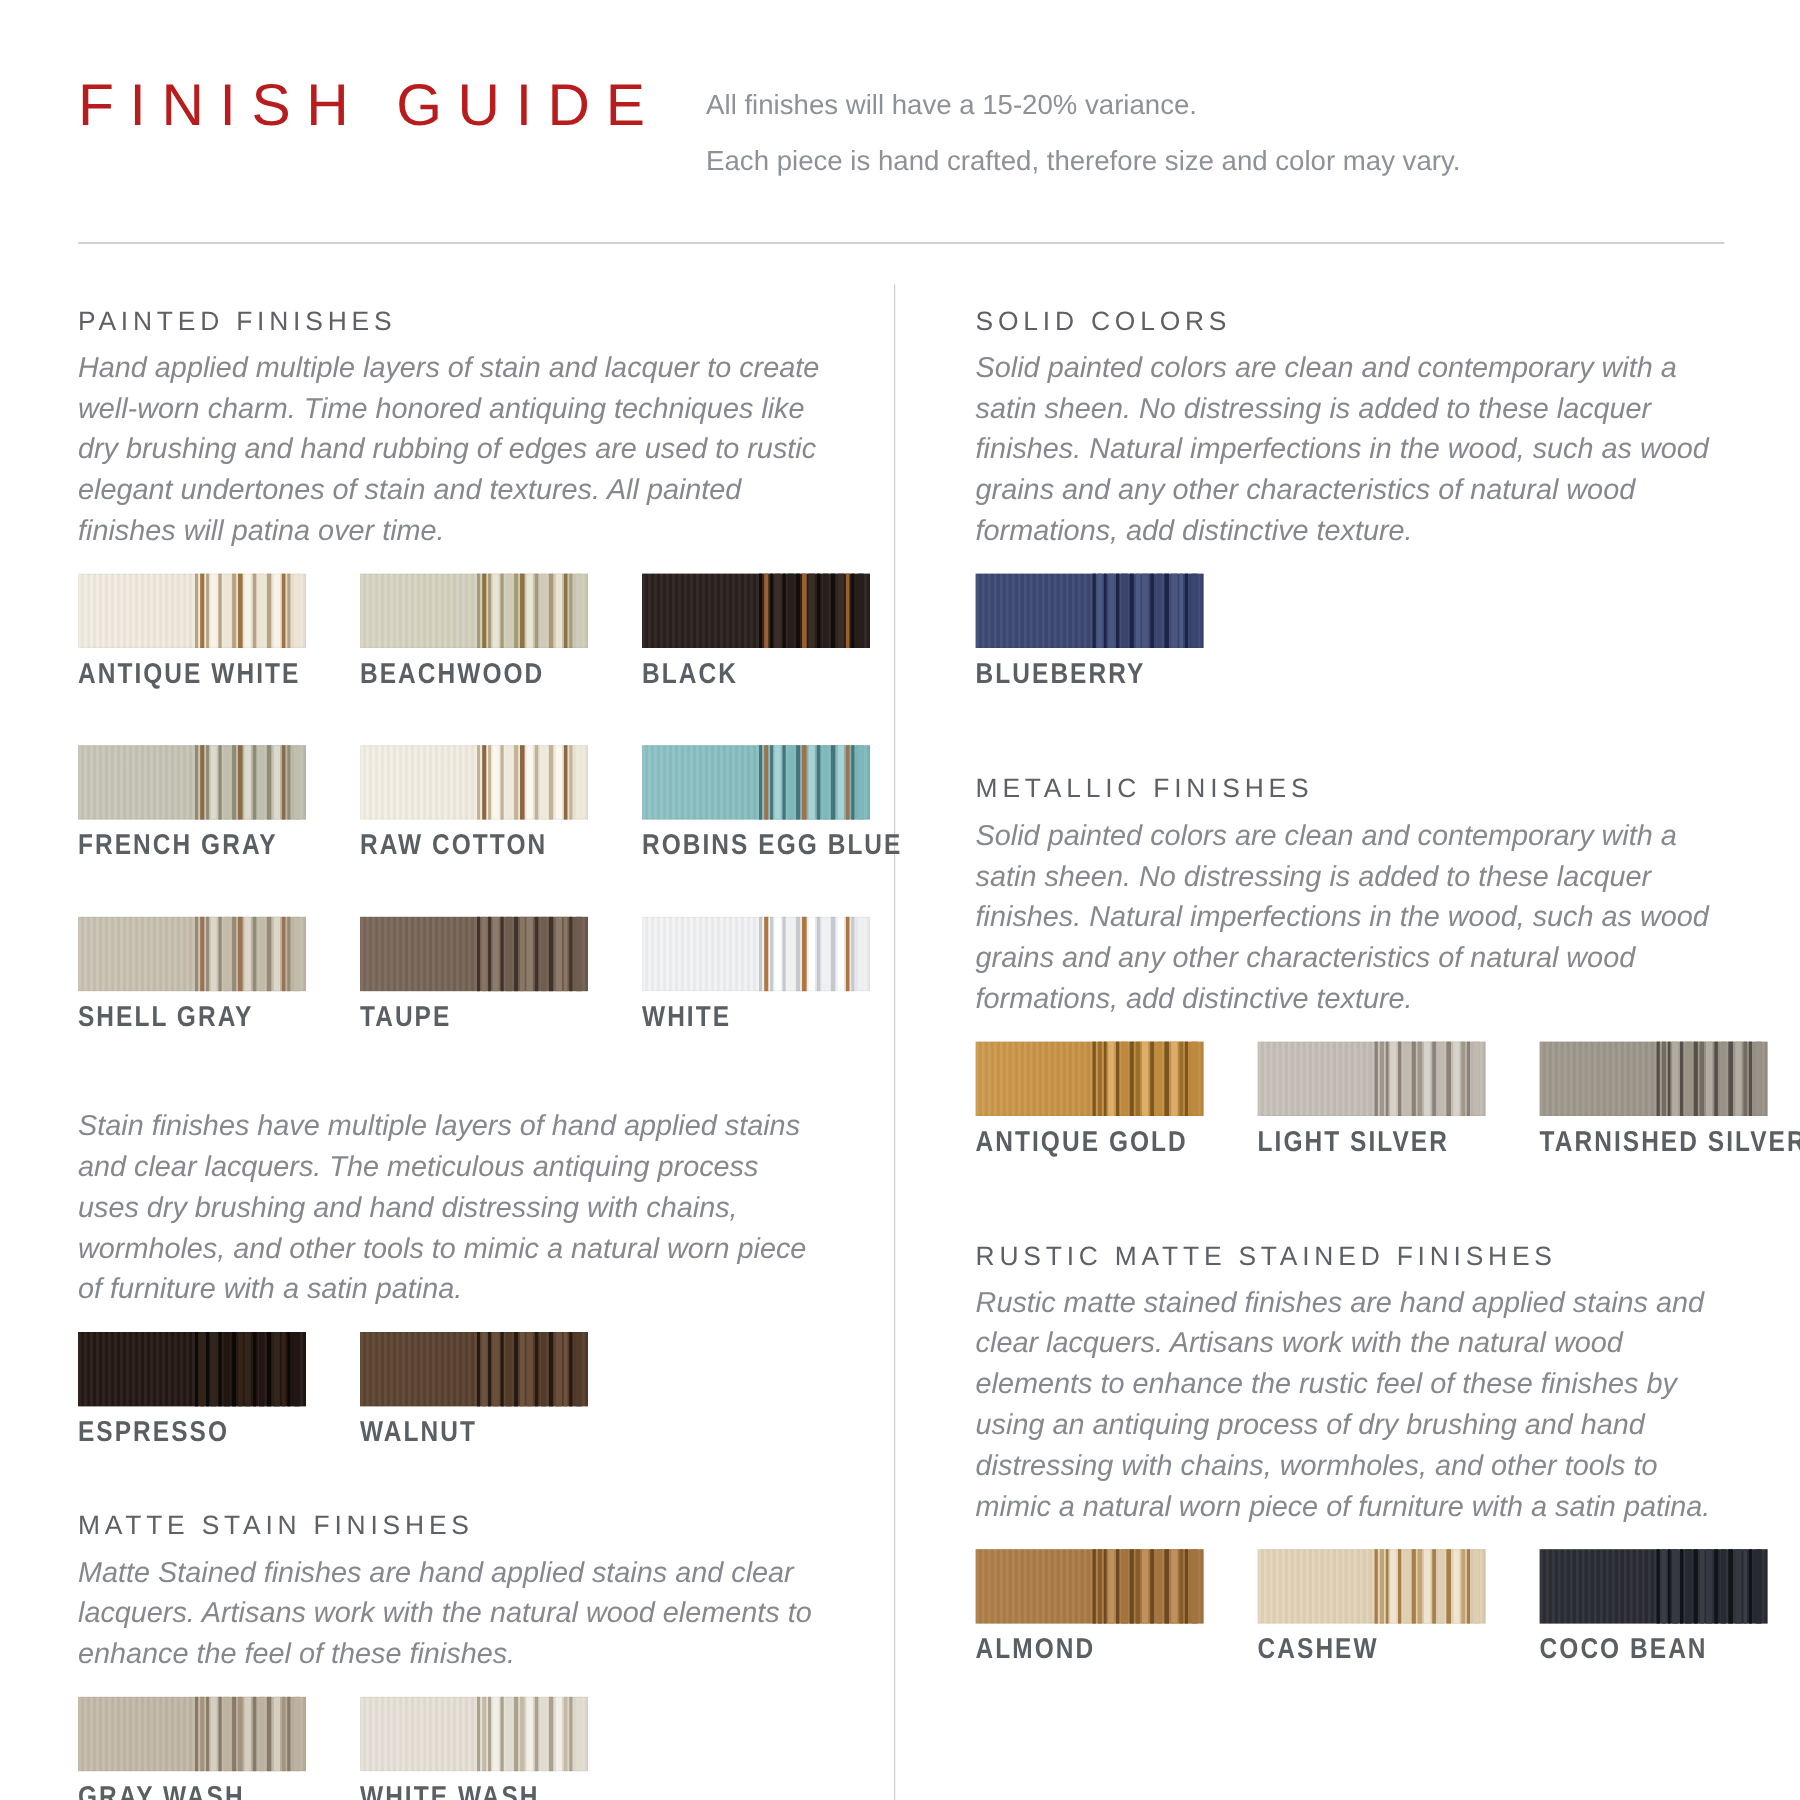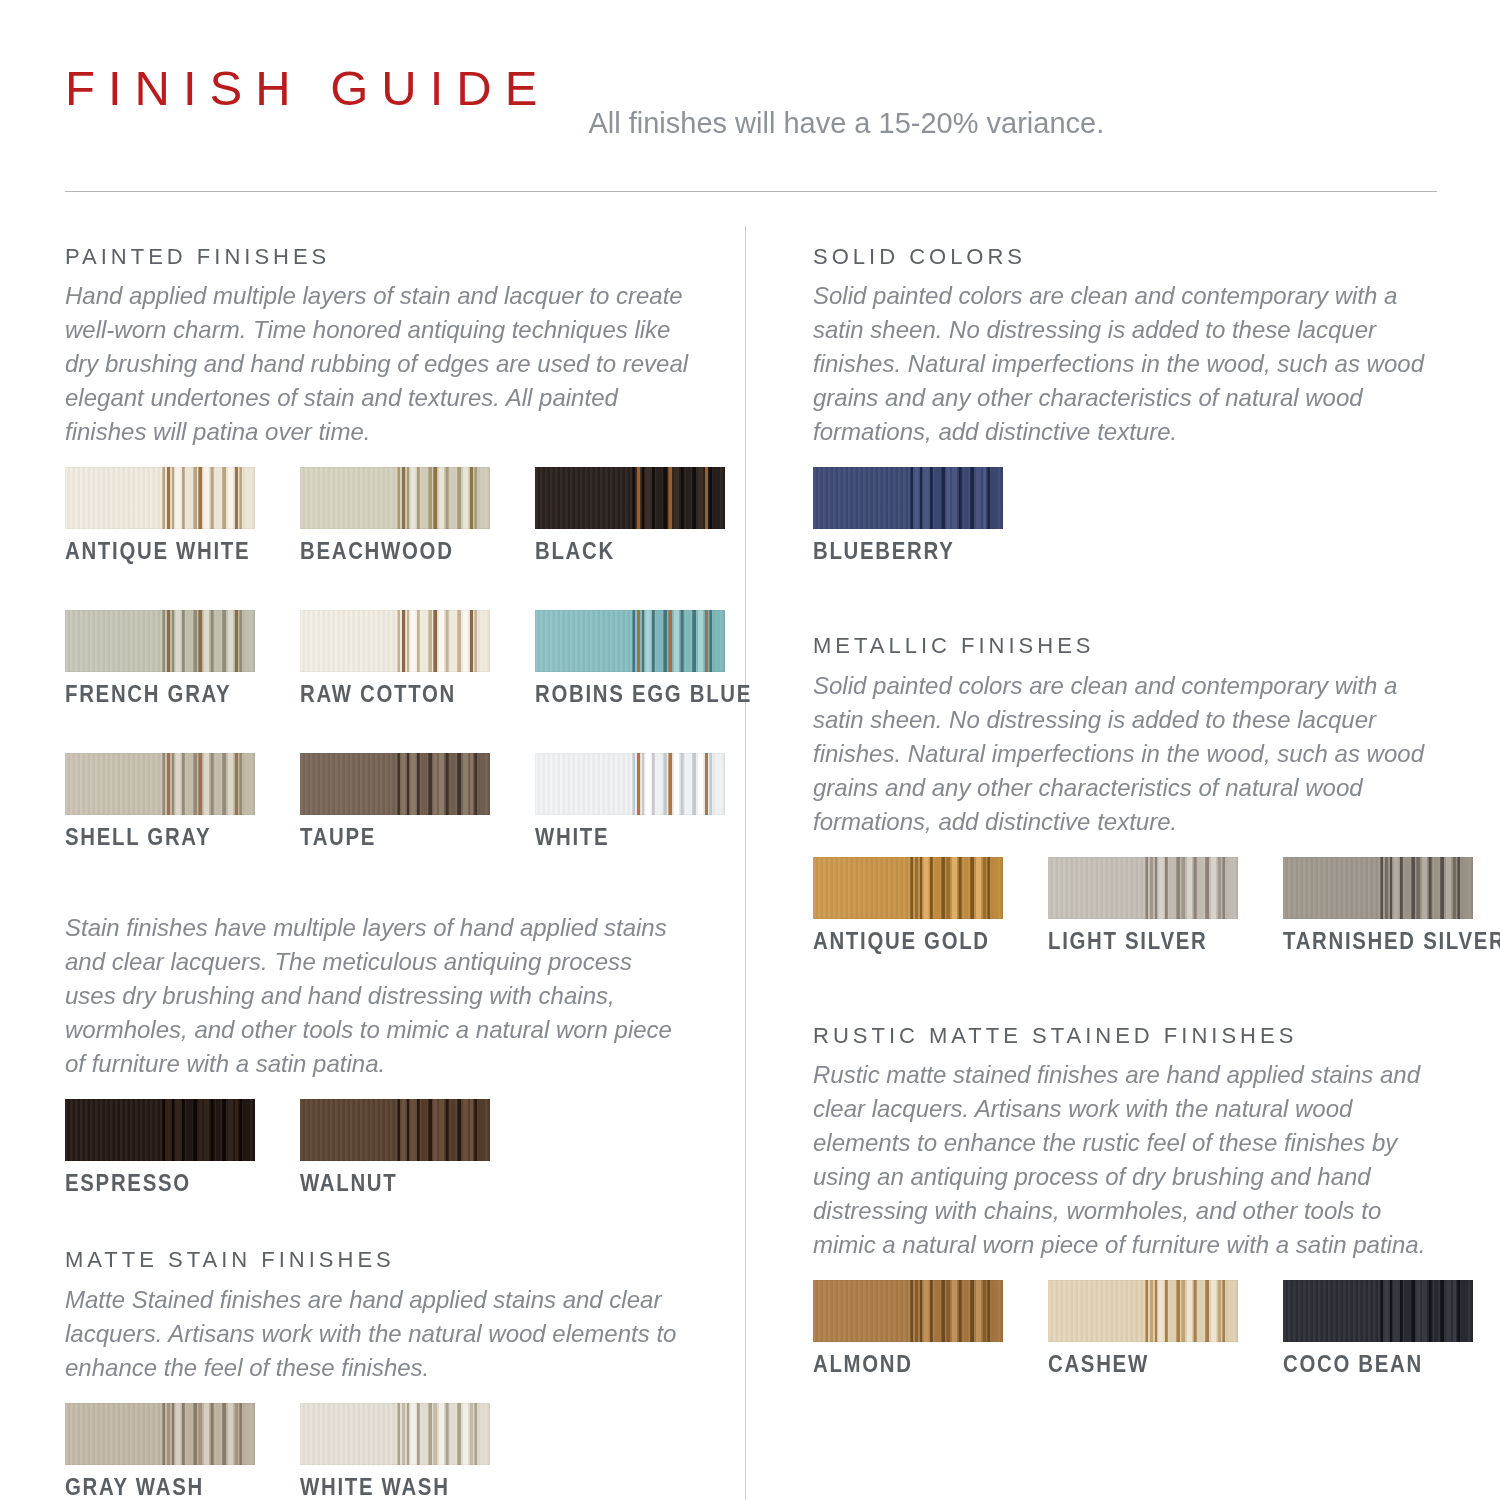--- a/index.html
+++ b/index.html
@@ -19,25 +19,24 @@
   .title {
     font-size: 49px;
     font-weight: 500;
     letter-spacing: 13px;
     color: #b91c1c;
     white-space: nowrap;
     line-height: 1.1;
   }
   .subtitle { margin-top: 2px; }
   .subtitle div {
-    font-size: 29px;
+    font-size: 23px;
     font-weight: 400;
     color: #8d9298;
     line-height: 47px;
-    margin-top: 36px;
   }
   .hrule {
     border: none;
     border-top: 1px solid #b5b5b5;
     margin-top: 44px;
   }
 
   
   .columns { display: flex; margin-top: 34px; }
   .col { width: 624px; }
@@ -97,32 +96,33 @@
 </head>
 <body>
 
 <div class="page">
   <div class="inner">
 
     <div class="header">
       <div class="title">FINISH GUIDE</div>
       <div class="subtitle">
         <div>All finishes will have a 15-20% variance.</div>
+        <div>Each piece is hand crafted, therefore size and color may vary.</div>
       </div>
     </div>
 
     <hr class="hrule">
 
     <div class="columns">
 
       <div class="col">
 
         <div class="section pt-first">
           <div class="section-title">PAINTED FINISHES</div>
-          <div class="section-desc">Hand applied multiple layers of stain and lacquer to create well-worn charm. Time honored antiquing techniques like dry brushing and hand rubbing of edges are used to reveal elegant undertones of stain and textures. All painted finishes will patina over time.</div>
+          <div class="section-desc">Hand applied multiple layers of stain and lacquer to create well-worn charm. Time honored antiquing techniques like dry brushing and hand rubbing of edges are used to rustic elegant undertones of stain and textures. All painted finishes will patina over time.</div>
           <div class="swatch-grid">
               <div class="swatch-cell">
                 <div class="swatch" style="background: linear-gradient(90deg, transparent 0%, transparent 51.1%, rgb(183, 163, 130) 51.5%, rgb(183, 163, 130) 52.5%, transparent 52.9%, transparent 53.4%, rgb(160, 114, 63) 53.8%, rgb(160, 114, 63) 55.2%, transparent 55.6%, transparent 56%, rgb(183, 163, 130) 56.4%, rgb(183, 163, 130) 57.2%, transparent 57.6%, transparent 58%, rgb(247, 243, 234) 58.4%, rgb(247, 243, 234) 60.6%, transparent 61%, transparent 61.4%, rgb(183, 163, 130) 61.8%, rgb(183, 163, 130) 62.8%, transparent 63.2%, transparent 63.6%, rgb(236, 229, 214) 64%, rgb(236, 229, 214) 66.6%, transparent 67%, transparent 67.4%, rgb(183, 163, 130) 67.8%, rgb(183, 163, 130) 69.2%, transparent 69.6%, transparent 70%, rgb(160, 114, 63) 70.4%, rgb(160, 114, 63) 72%, transparent 72.4%, transparent 72.8%, rgb(247, 243, 234) 73.2%, rgb(247, 243, 234) 75.6%, transparent 76%, transparent 76.4%, rgb(183, 163, 130) 76.8%, rgb(183, 163, 130) 78%, transparent 78.4%, transparent 79.2%, rgb(236, 229, 214) 79.6%, rgb(236, 229, 214) 81.6%, transparent 82%, transparent 82.6%, rgb(183, 163, 130) 83%, rgb(183, 163, 130) 84.6%, transparent 85%, transparent 85.6%, rgb(247, 243, 234) 86%, rgb(247, 243, 234) 88.4%, transparent 88.8%, transparent 89.2%, rgb(160, 114, 63) 89.6%, rgb(160, 114, 63) 90.8%, transparent 91.2%, transparent 91.6%, rgb(183, 163, 130) 92%, rgb(183, 163, 130) 93%, transparent 93.4%, transparent 94.6%, rgb(236, 229, 214) 95%, rgb(236, 229, 214) 97%, transparent 97.4%, transparent 100%), repeating-linear-gradient(90deg, rgba(255, 255, 255, 0.05) 0px, rgba(255, 255, 255, 0.05) 2px, rgba(0, 0, 0, 0.035) 3px, rgba(0, 0, 0, 0.035) 5px), linear-gradient(90deg, rgb(242, 237, 226) 0%, rgb(236, 229, 214) 100%);"></div>
                 <div class="swatch-label">ANTIQUE WHITE</div>
               </div>
               <div class="swatch-cell">
                 <div class="swatch" style="background: linear-gradient(90deg, transparent 0%, transparent 51.1%, rgb(168, 154, 118) 51.5%, rgb(168, 154, 118) 52.5%, transparent 52.9%, transparent 53.4%, rgb(143, 115, 64) 53.8%, rgb(143, 115, 64) 55.2%, transparent 55.6%, transparent 56%, rgb(168, 154, 118) 56.4%, rgb(168, 154, 118) 57.2%, transparent 57.6%, transparent 58%, rgb(232, 228, 214) 58.4%, rgb(232, 228, 214) 60.6%, transparent 61%, transparent 61.4%, rgb(168, 154, 118) 61.8%, rgb(168, 154, 118) 62.8%, transparent 63.2%, transparent 63.6%, rgb(207, 203, 184) 64%, rgb(207, 203, 184) 66.6%, transparent 67%, transparent 67.4%, rgb(168, 154, 118) 67.8%, rgb(168, 154, 118) 69.2%, transparent 69.6%, transparent 70%, rgb(143, 115, 64) 70.4%, rgb(143, 115, 64) 72%, transparent 72.4%, transparent 72.8%, rgb(232, 228, 214) 73.2%, rgb(232, 228, 214) 75.6%, transparent 76%, transparent 76.4%, rgb(168, 154, 118) 76.8%, rgb(168, 154, 118) 78%, transparent 78.4%, transparent 79.2%, rgb(207, 203, 184) 79.6%, rgb(207, 203, 184) 81.6%, transparent 82%, transparent 82.6%, rgb(168, 154, 118) 83%, rgb(168, 154, 118) 84.6%, transparent 85%, transparent 85.6%, rgb(232, 228, 214) 86%, rgb(232, 228, 214) 88.4%, transparent 88.8%, transparent 89.2%, rgb(143, 115, 64) 89.6%, rgb(143, 115, 64) 90.8%, transparent 91.2%, transparent 91.6%, rgb(168, 154, 118) 92%, rgb(168, 154, 118) 93%, transparent 93.4%, transparent 94.6%, rgb(207, 203, 184) 95%, rgb(207, 203, 184) 97%, transparent 97.4%, transparent 100%), repeating-linear-gradient(90deg, rgba(255, 255, 255, 0.05) 0px, rgba(255, 255, 255, 0.05) 2px, rgba(0, 0, 0, 0.035) 3px, rgba(0, 0, 0, 0.035) 5px), linear-gradient(90deg, rgb(217, 213, 196) 0%, rgb(207, 203, 184) 100%);"></div>
                 <div class="swatch-label">BEACHWOOD</div>
               </div>
               <div class="swatch-cell">

